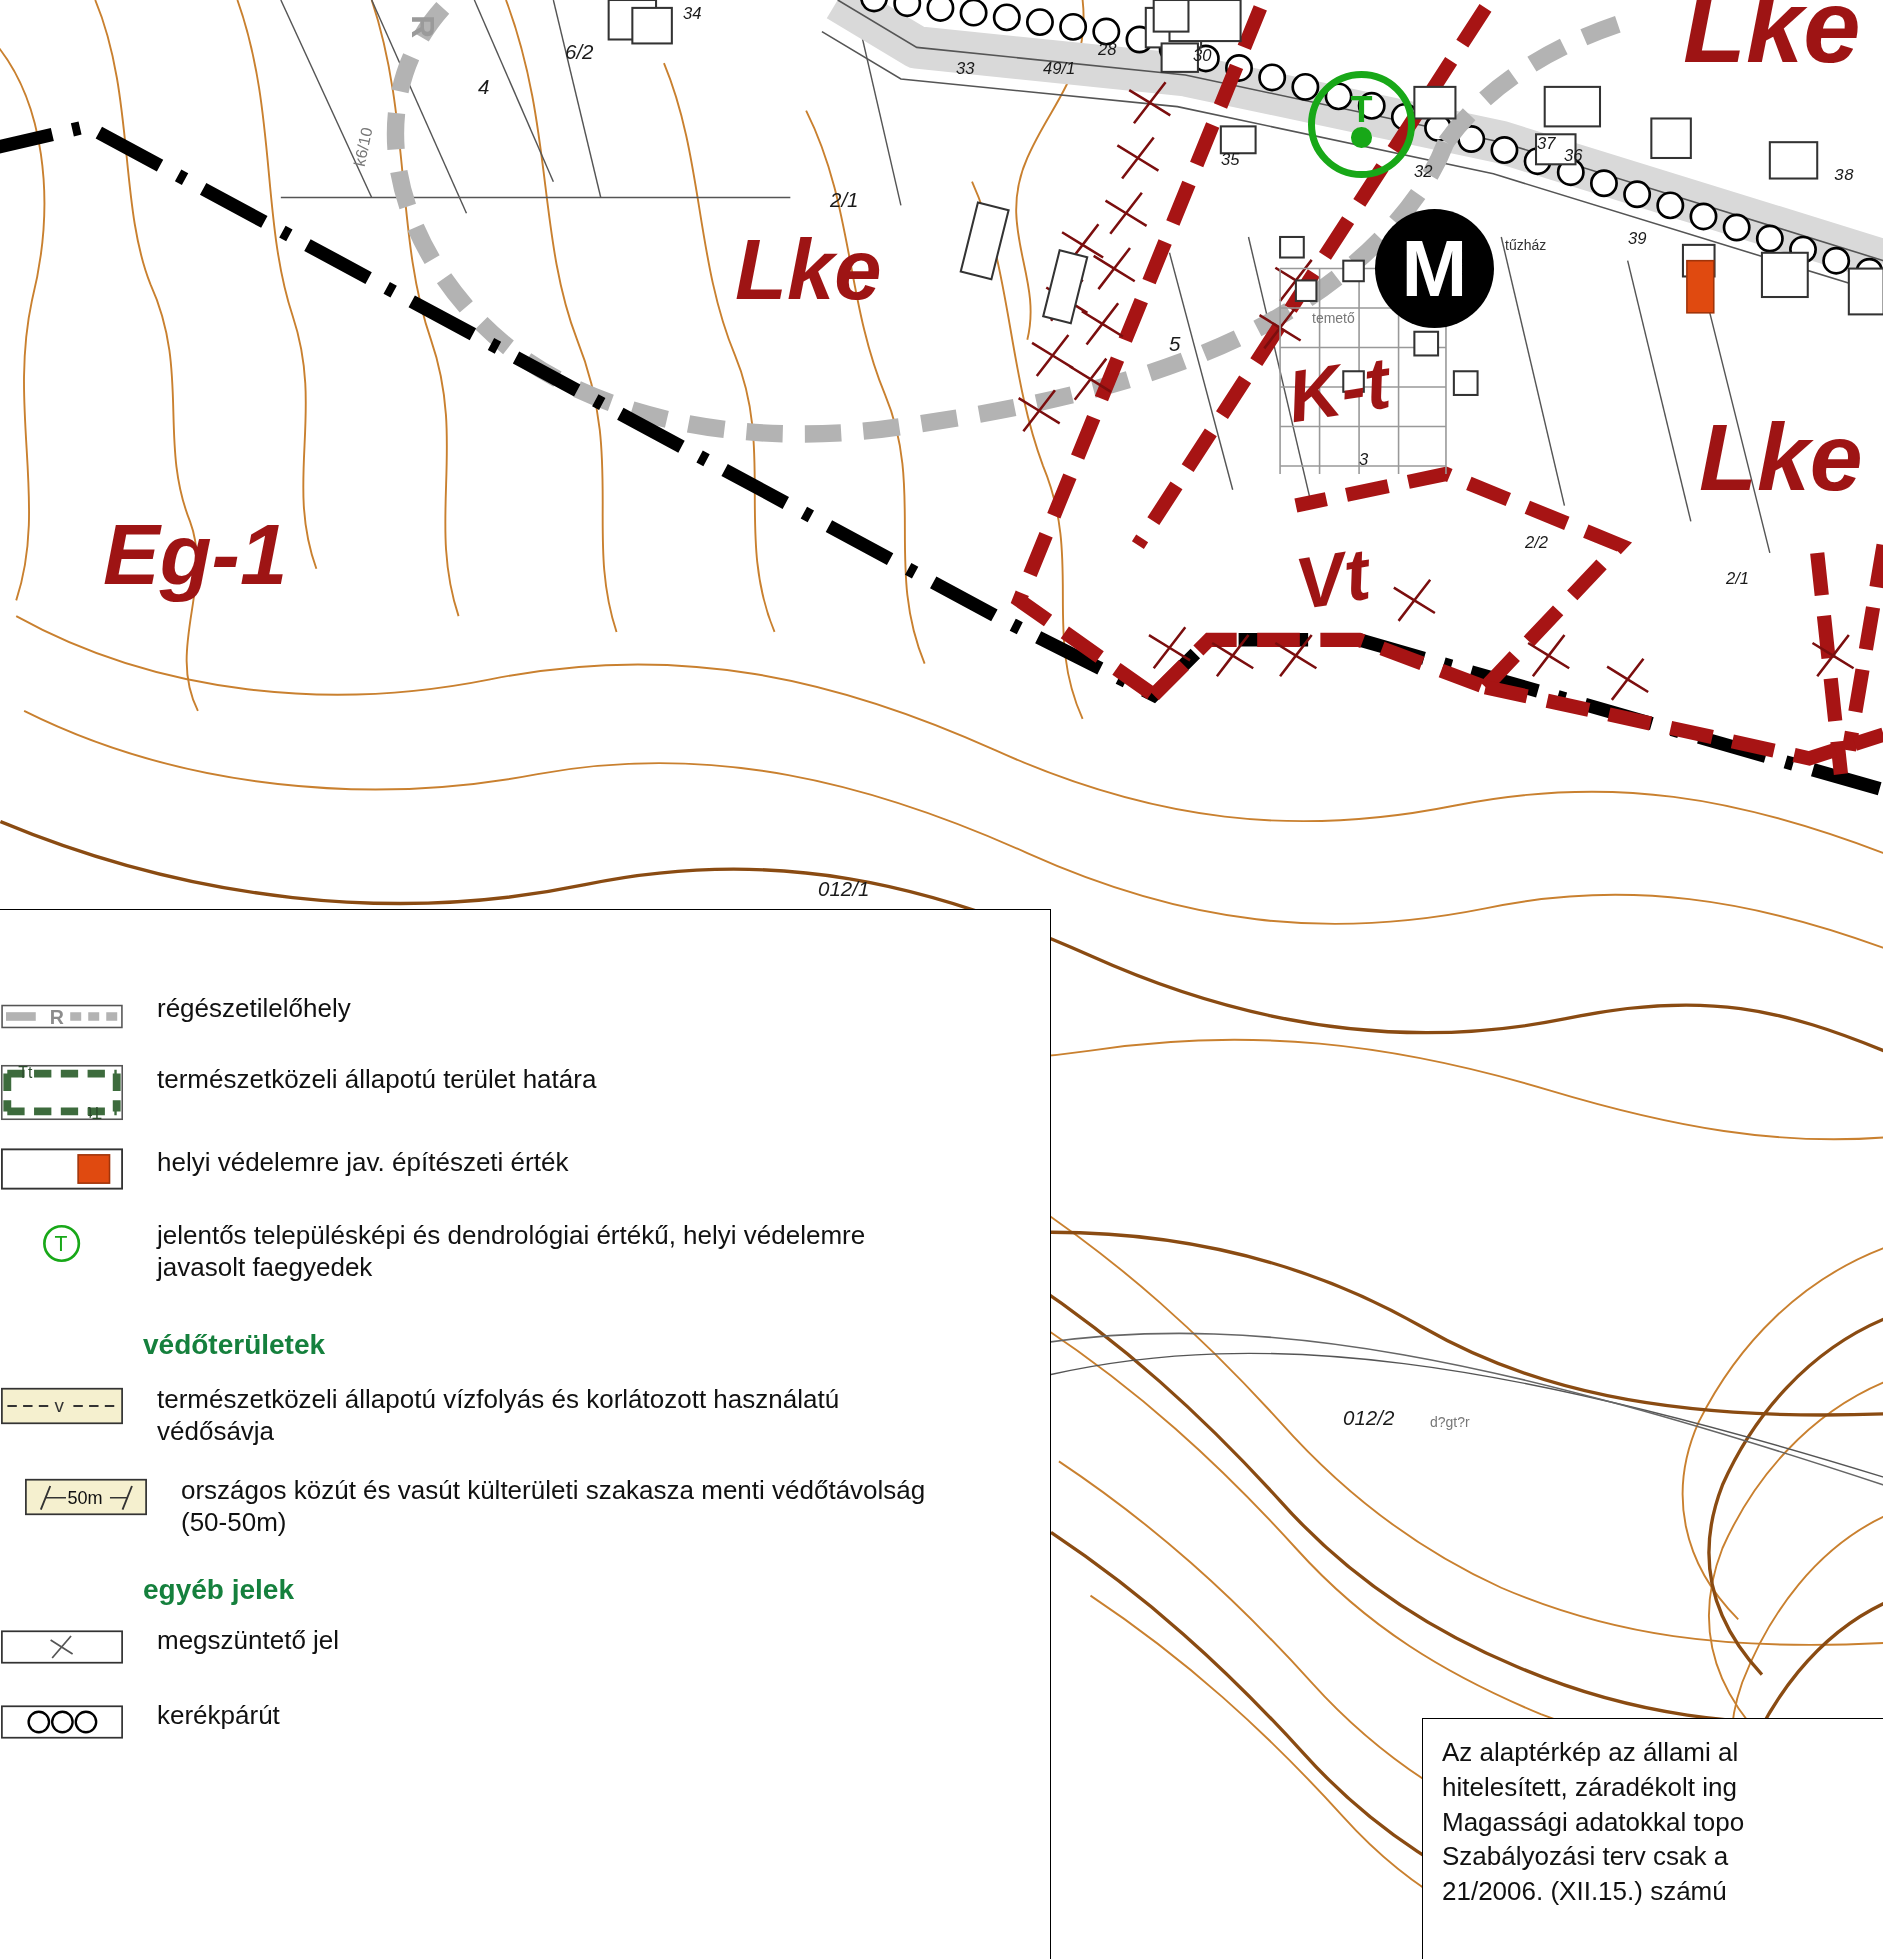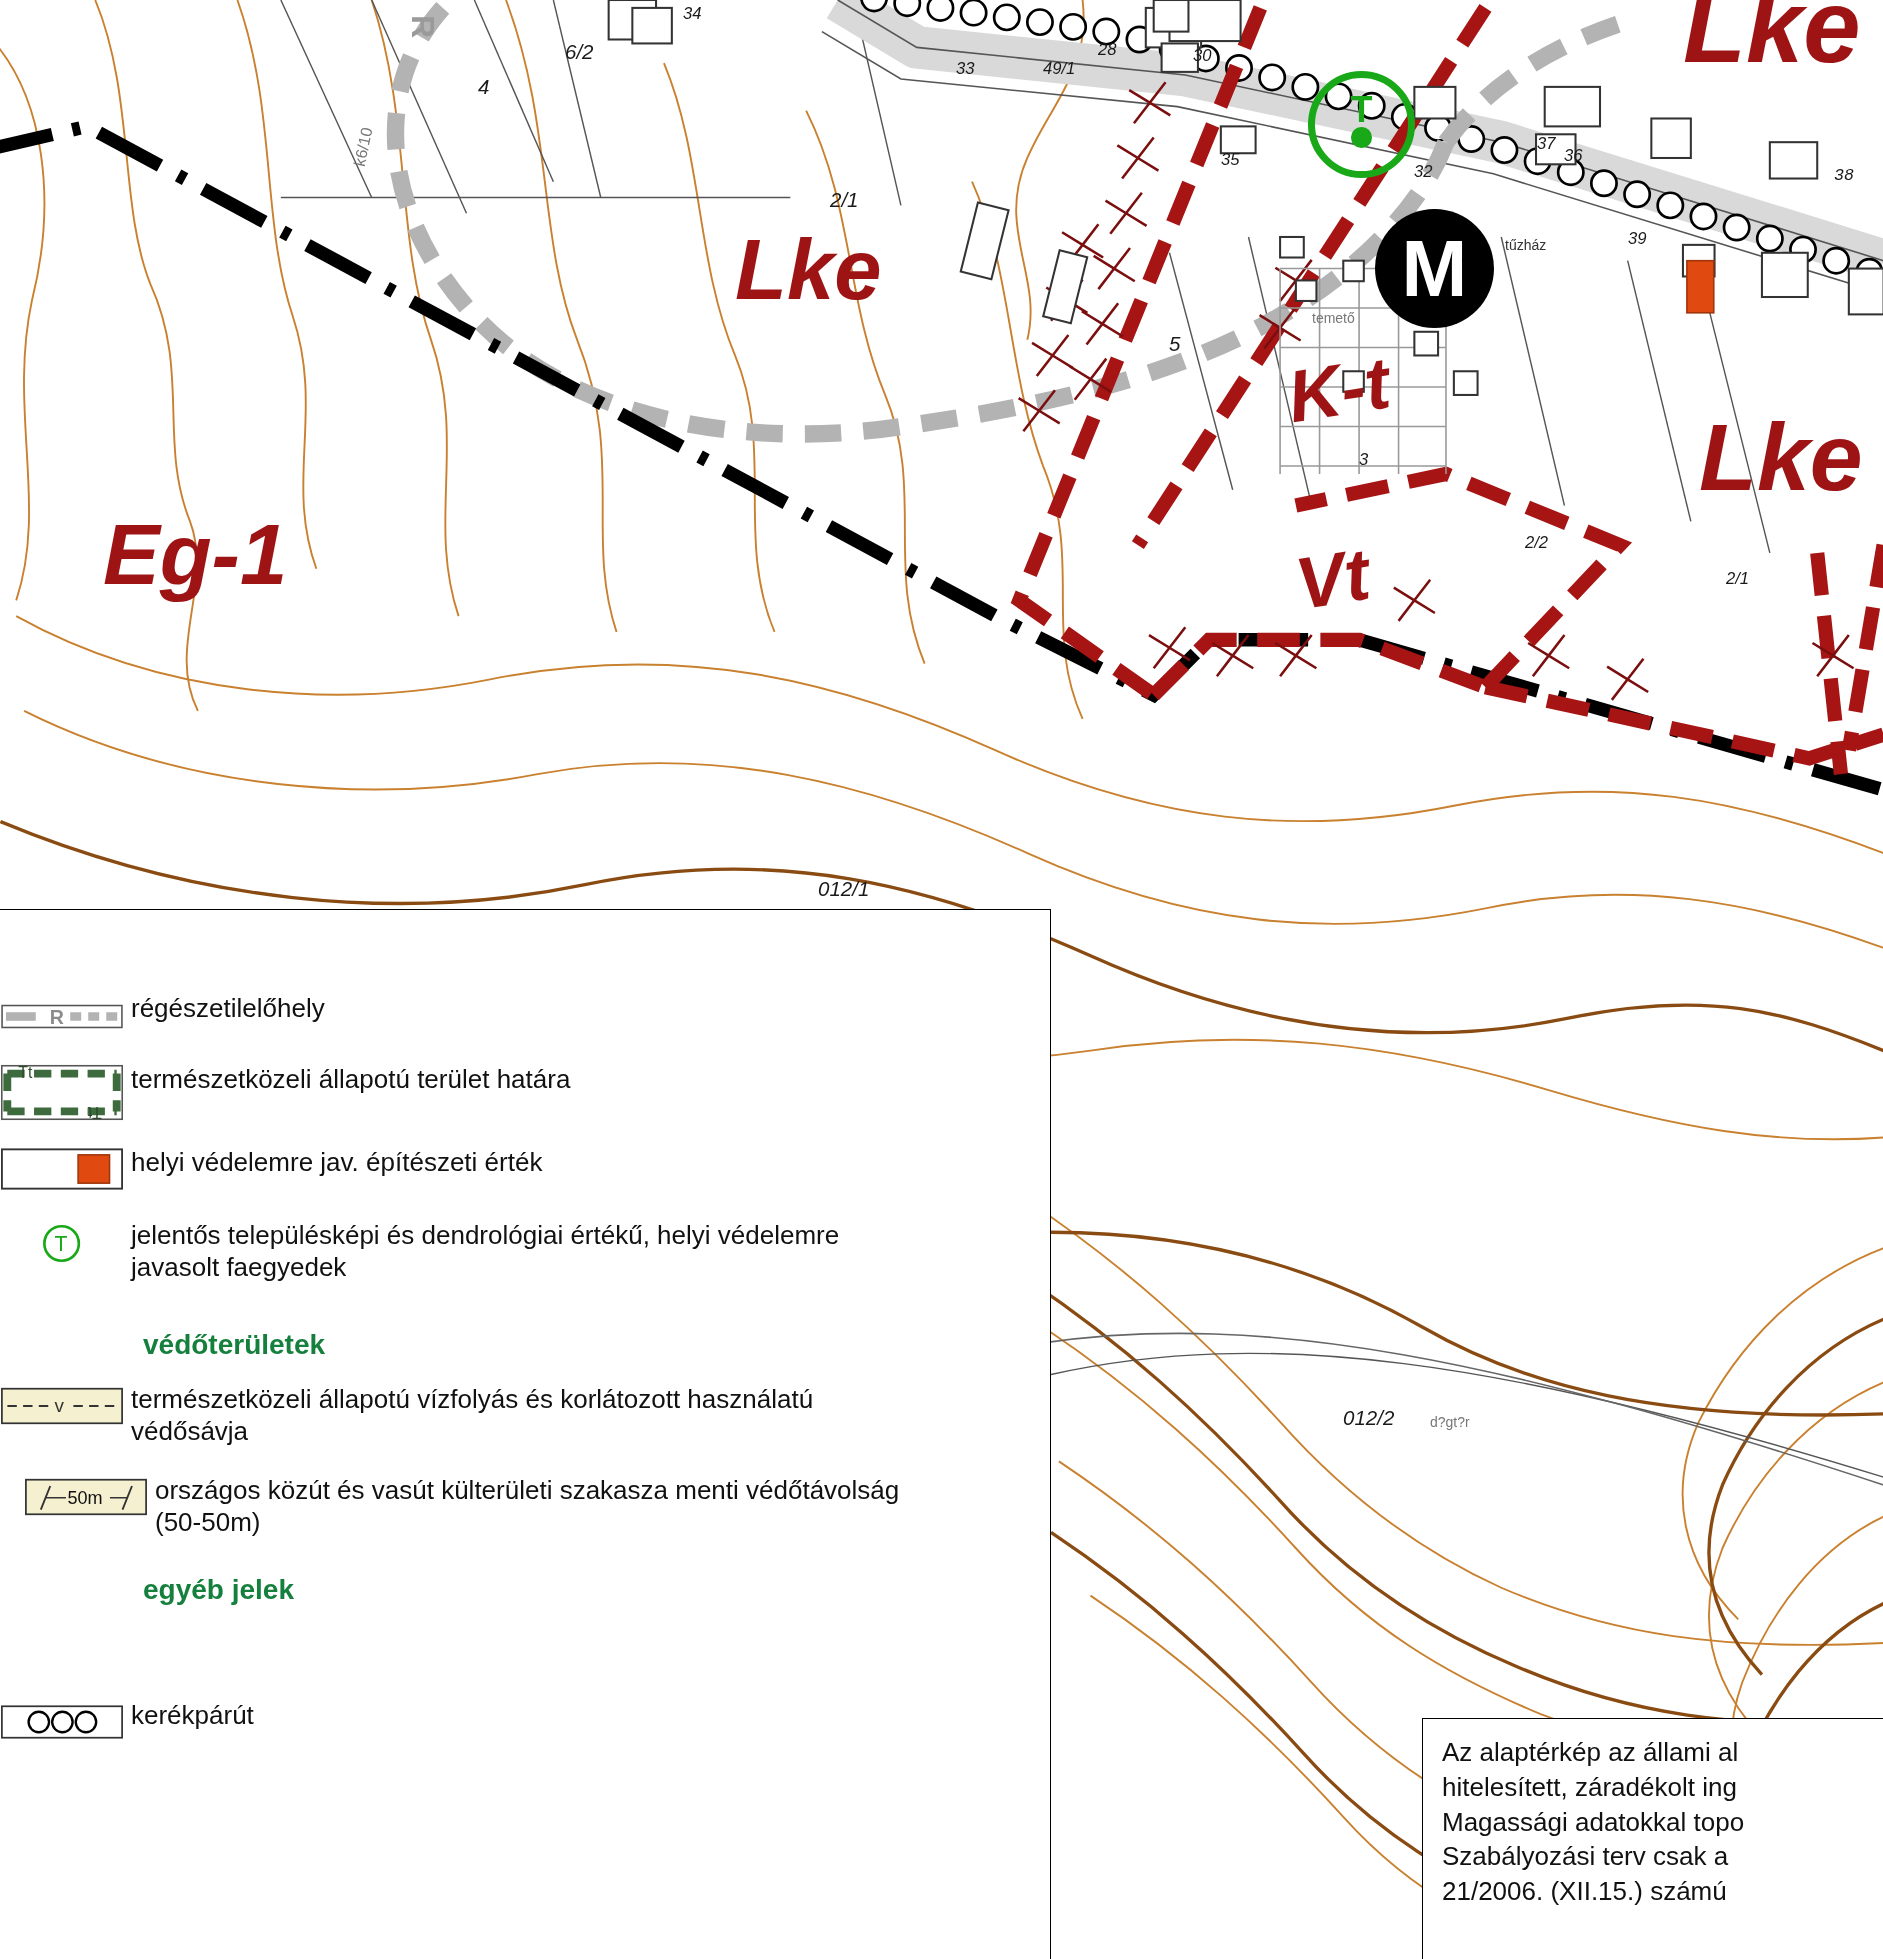--- a/index.html
+++ b/index.html
@@ -14,21 +14,21 @@
   .parcel{position:absolute;color:#1a1a1a;font-style:italic;font-size:20.5px;white-space:nowrap;}
   .parcel.small{font-size:16.6px;}
   .tiny{position:absolute;color:#333;font-size:14px;white-space:nowrap;}
 
   
   #legend{position:absolute;left:-332px;top:909px;width:1383px;height:1098px;
           background:#ffffff;border:1.6px solid #000;box-sizing:border-box;}
   #legend .inner{position:absolute;left:332px;top:0;width:1051px;height:100%;}
   .leg-row{position:absolute;display:flex;align-items:flex-start;}
   .leg-sym{width:122px;height:47px;flex:0 0 122px;position:relative;}
-  .leg-txt{margin-left:8px;font-size:26px;color:#111;line-height:1.22;}
+  .leg-txt{margin-left:34px;font-size:26px;color:#111;line-height:1.22;}
   .leg-head{position:absolute;font-size:28px;font-weight:bold;color:#15803d;}
 
   
   #notebox{position:absolute;left:1422px;top:1718px;width:600px;height:253px;
            background:#fff;border:1.6px solid #000;box-sizing:border-box;padding:16px 19px;
            font-size:26px;line-height:1.34;color:#111;overflow:hidden;}
 
   
   .mrk-M{position:absolute;width:119px;height:119px;border-radius:50%;background:#000;
          color:#fff;font-size:79px;font-weight:bold;display:flex;align-items:center;
@@ -332,20 +332,31 @@
             <line x1="26" y1="29" x2="130" y2="29" stroke="#333" stroke-width="2"></line>
             <rect x="52" y="16" width="56" height="26" fill="#f5f0cf"></rect>
             <text x="54" y="37" font-size="23" fill="#111" font-family="Liberation Sans, sans-serif">50m</text>
           </svg>
         </div>
         <div class="leg-txt" style="max-width:774px;">országos közút és vasút külterületi szakasza menti védőtávolság (50-50m)</div>
       </div>
 
       <div class="leg-head" style="left:142px;top:664px;">egyéb jelek</div>
 
+      <div class="leg-row" style="left:0;top:715px;">
+        <div class="leg-sym">
+          <svg width="122" height="44" viewBox="0 0 155 56">
+            <rect x="1" y="8" width="153" height="40" fill="#fff" stroke="#333" stroke-width="2.2"></rect>
+            <g stroke="#555" stroke-width="2.2">
+              <path d="M77,28 l12,-14 M77,28 l14,9 M77,28 l-12,14 M77,28 l-14,-9"></path>
+            </g>
+          </svg>
+        </div>
+        <div class="leg-txt">megszüntető jel</div>
+      </div>
 
       <div class="leg-row" style="left:0;top:790px;">
         <div class="leg-sym">
           <svg width="122" height="44" viewBox="0 0 155 56">
             <rect x="1" y="8" width="153" height="40" fill="#fff" stroke="#333" stroke-width="2.2"></rect>
             <circle cx="48" cy="28" r="13" fill="#fff" stroke="#000" stroke-width="3"></circle>
             <circle cx="78" cy="28" r="13" fill="#fff" stroke="#000" stroke-width="3"></circle>
             <circle cx="108" cy="28" r="13" fill="#fff" stroke="#000" stroke-width="3"></circle>
           </svg>
         </div>

